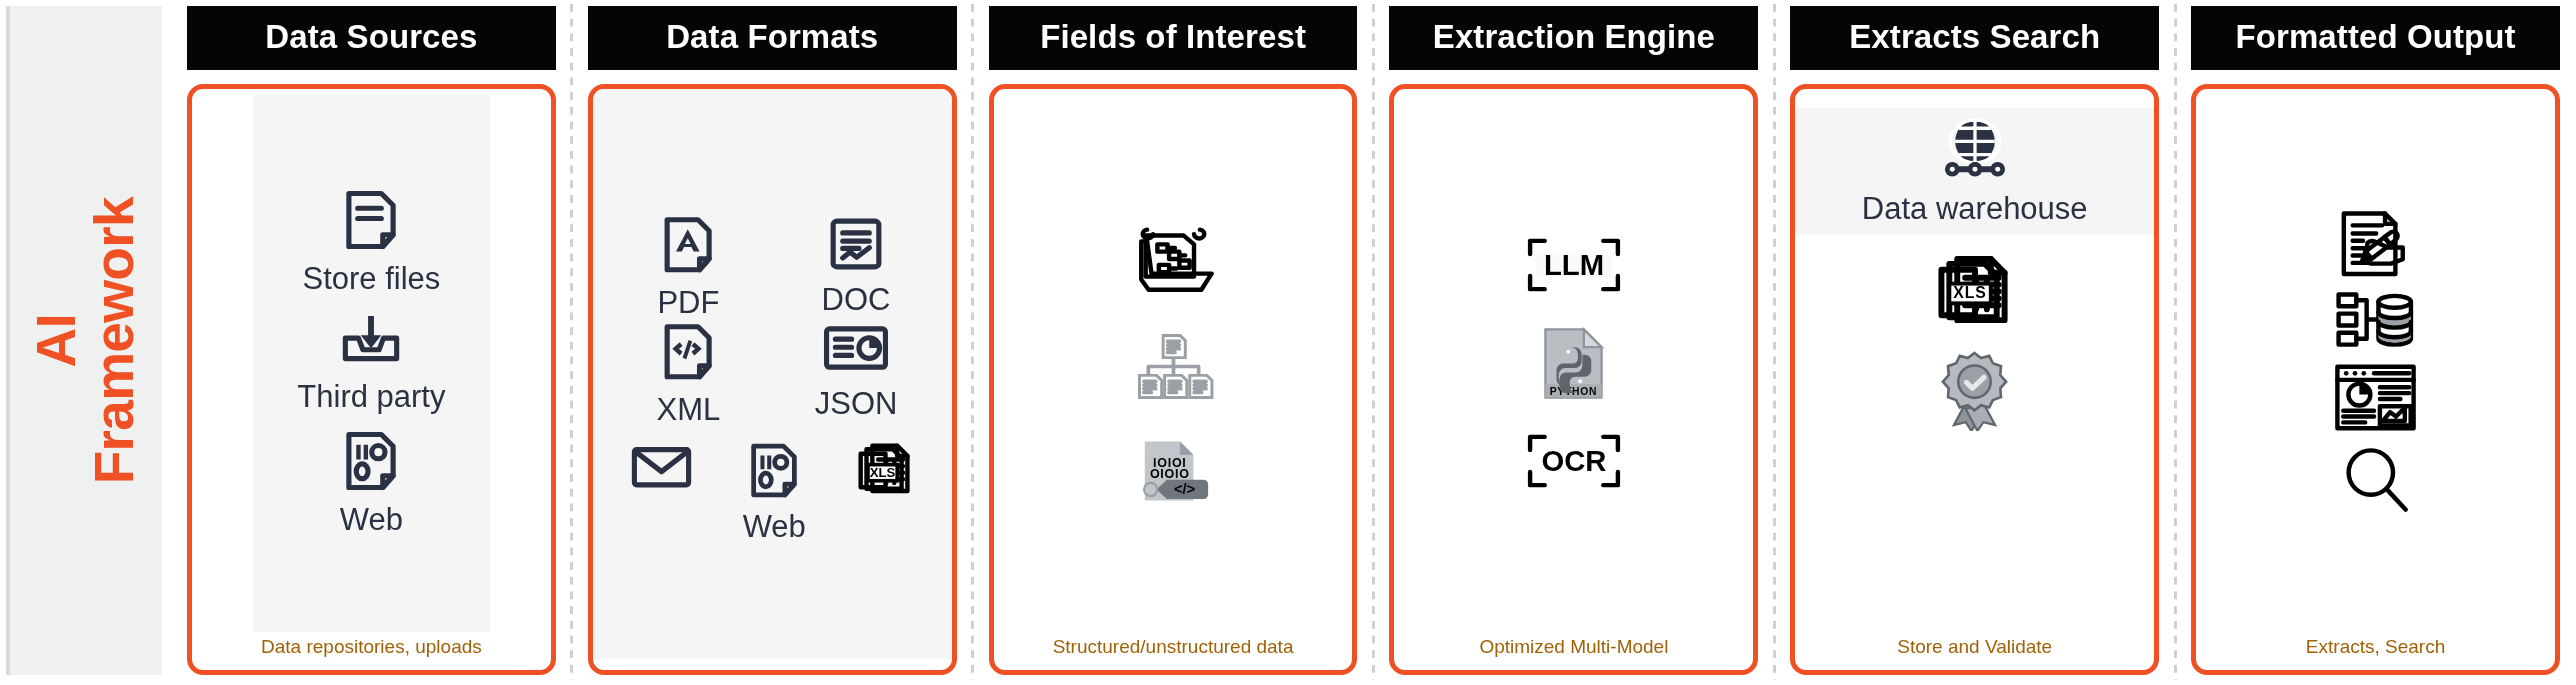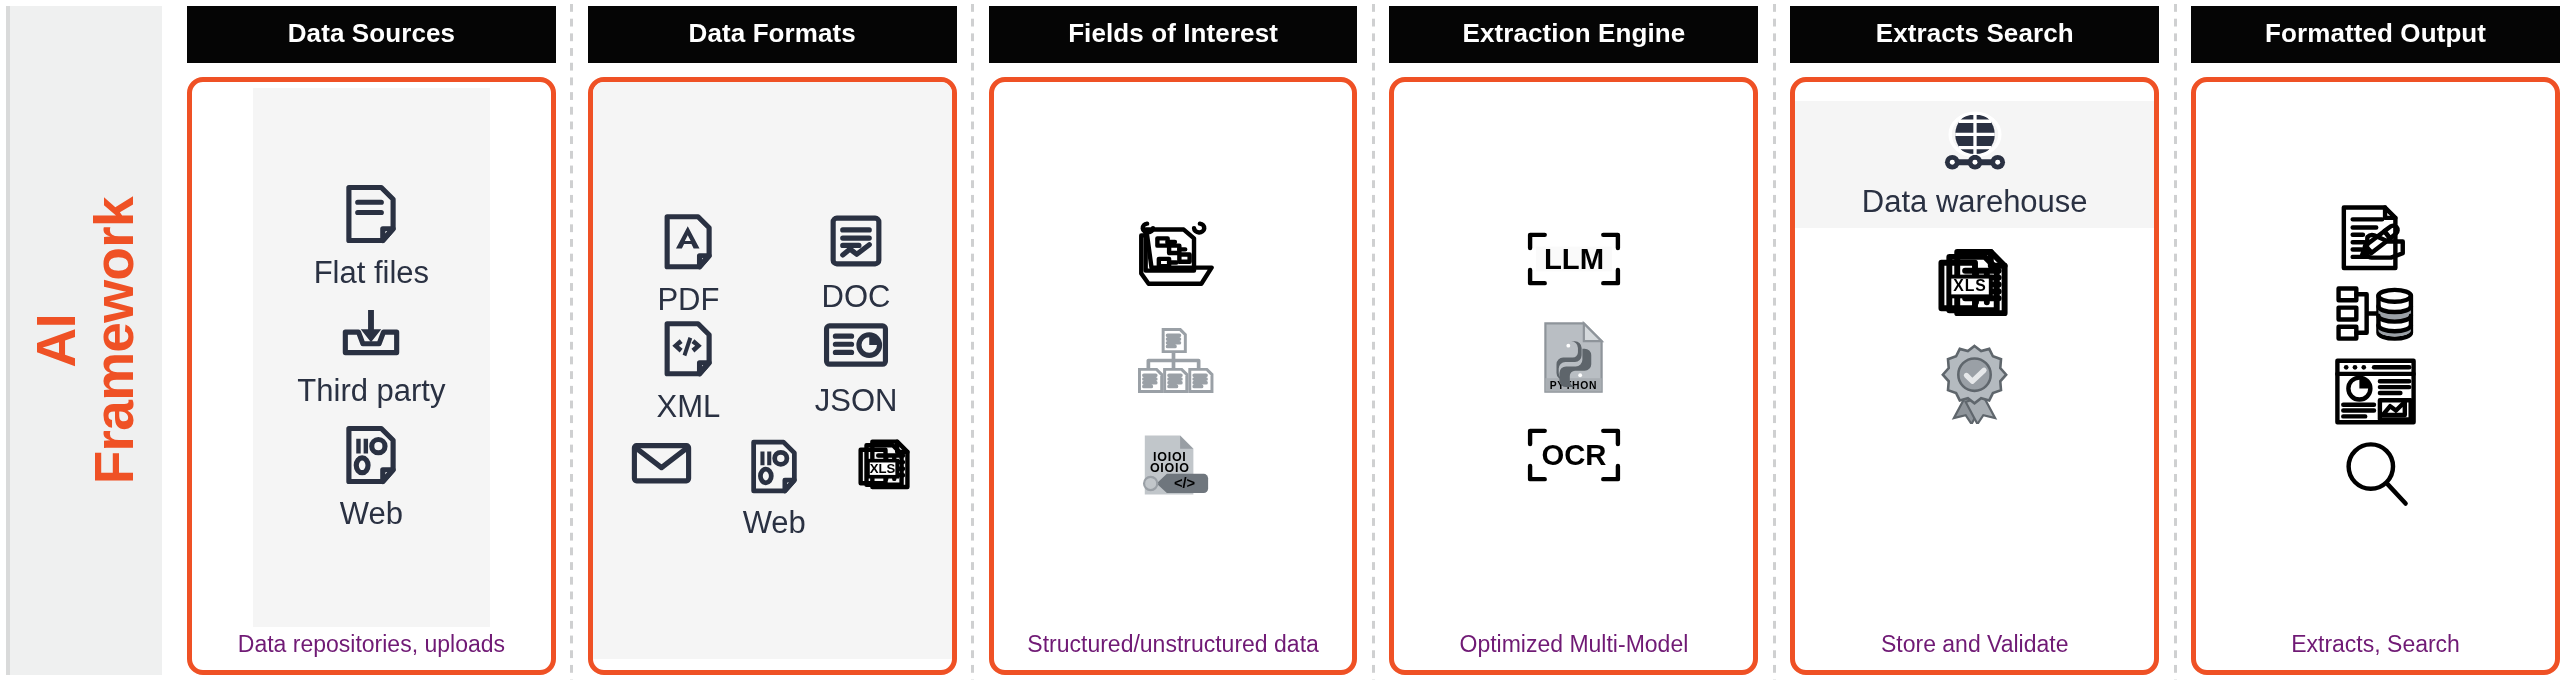--- a/index.html
+++ b/index.html
@@ -64,21 +64,21 @@
     left: -1.5px; top: 4.4px;
     width: 2.9px; height: 676px;
     background-image: linear-gradient(to bottom, #cfd0d1 0 7.4px, transparent 7.4px 14.7px);
     background-size: 2.9px 14.7px;
   }
 
   .col-header {
     background: #050505;
     color: #ffffff;
     font-weight: 700;
-    font-size: 26px;
+    font-size: 33px;
     letter-spacing: 0.1px;
     text-align: center;
     padding: 12.5px 4.4px 14px;
     margin: 5.9px 0 0 0;
     white-space: nowrap;
     overflow: hidden;
   }
 
   .card {
     margin-top: 13.3px;
@@ -143,22 +143,22 @@
   .row3 {
     display: flex;
     flex-direction: row;
     justify-content: space-around;
     align-items: flex-start;
     width: 100%;
   }
 
   .caption {
     text-align: center;
-    font-size: 23px;
-    color: #701a75;
+    font-size: 19px;
+    color: #a16207;
     padding: 2.9px 4.4px 1.5px;
     white-space: nowrap;
   }
 
   svg { display: block; }
   .ink  { fill: none; stroke: #2a3142; stroke-width: 7; stroke-linecap: round; stroke-linejoin: round; }
   .ink-fill { fill: #2a3142; }
   .blk  { fill: none; stroke: #000000; stroke-width: 6; stroke-linecap: round; stroke-linejoin: round; }
   .blk-fill { fill: #000000; }
   .gry  { fill: none; stroke: #9aa0a6; stroke-width: 5; stroke-linecap: round; stroke-linejoin: round; }
@@ -196,21 +196,21 @@
           <div class="stage-inner panel-gray" style="width:66%;padding:10.3px 0;">
 
             <div class="item">
               <span>
                 <svg width="56" height="62" viewBox="0 0 76 84" aria-hidden="true">
                   <path class="ink" d="M8 6 h44 l16 16 v40 l-14 16 H8 Z"></path>
                   <path class="ink" d="M54 62 h14 l-14 16 Z"></path>
                   <path class="ink" d="M20 26 h32 M20 40 h32" stroke-width="9"></path>
                 </svg>
               </span>
-              <span class="item-label">Flat files</span>
+              <span class="item-label">Store files</span>
             </div>
 
             <div class="item" style="margin-top:13.3px;">
               <span>
                 <svg width="66" height="56" viewBox="0 0 90 76" aria-hidden="true">
                   <path class="ink-fill" d="M41 4 h8 v26 h10 L45 48 L31 30 h10 Z"></path>
                   <path class="ink" d="M10 34 h18 l6 16 h22 l6 -16 h18 v28 H10 Z"></path>
                 </svg>
               </span>
               <span class="item-label">Third party</span>

